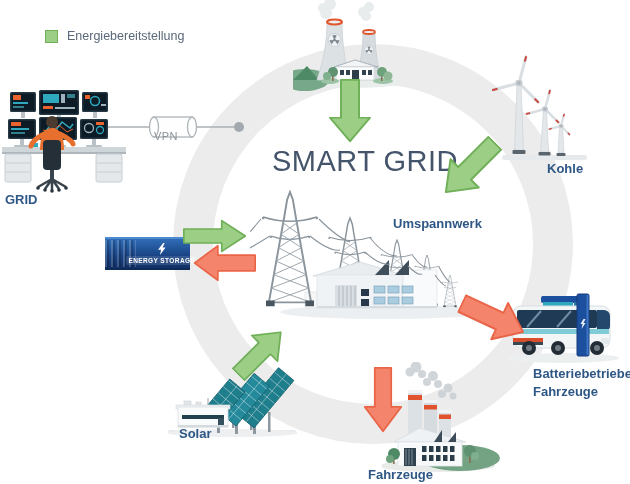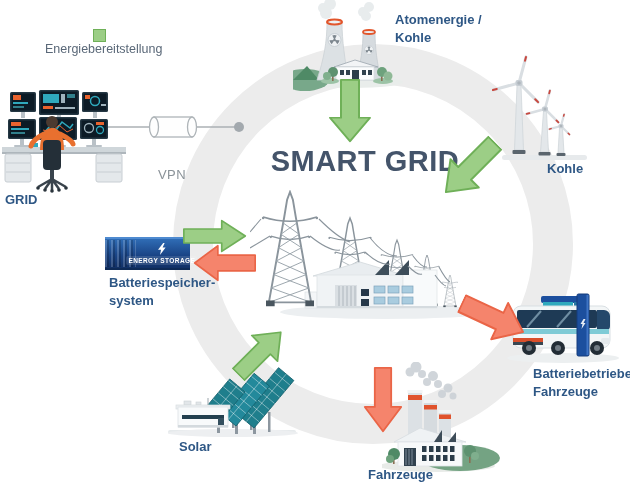--- a/index.html
+++ b/index.html
@@ -3,33 +3,33 @@
 <meta charset="utf-8">
 <style>
   html,body{margin:0;padding:0;background:#fff;}
   .canvas{position:relative;width:630px;height:484px;background:#fff;overflow:hidden;
           font-family:"Liberation Sans",sans-serif;}
   .ring{position:absolute;left:173px;top:44px;width:400px;height:400px;border-radius:50%;
         border:40px solid #ECECEC;box-sizing:border-box;z-index:1;}
   .icon{position:absolute;z-index:2;}
   .node-label{position:absolute;z-index:3;font-weight:bold;font-size:13px;line-height:18px;color:#2E5785;}
   .title{position:absolute;left:265px;top:145px;width:200px;text-align:center;z-index:3;
-         font-weight:bold;font-size:29px;letter-spacing:.5px;color:#44546A;}
+         font-weight:normal;font-size:29px;letter-spacing:.5px;color:#44546A;}
   .legend{position:absolute;left:45px;top:29px;z-index:3;}
-  .legend-row{display:flex;align-items:center;margin-bottom:9px;flex-direction:column;}
+  .legend-row{display:flex;align-items:center;margin-bottom:9px;}
   .swatch{width:13px;height:13px;margin-right:9px;box-sizing:border-box;}
   .swatch-green{background:#9CCE86;border:1px solid #6FB058;}
   .swatch-orange{background:#F5846C;border:1px solid #EA6547;}
   .legend-text{font-size:12.5px;color:#5A6878;}
   .arrow{position:absolute;z-index:5;}
   .arrow polygon{stroke-linejoin:round;}
   .arrow-green polygon{fill:#9CCE86;stroke:#6FB058;stroke-width:2;}
   .arrow-orange polygon{fill:#F5846C;stroke:#EA6547;stroke-width:2;}
-  .vpn-label{position:absolute;left:152px;top:130px;width:40px;text-align:center;z-index:3;
-             font-size:13px;letter-spacing:.5px;color:#8A9298;margin-top:37px;}
+  .vpn-label{position:absolute;left:146px;top:130px;width:40px;text-align:center;z-index:3;
+             font-size:11px;letter-spacing:.5px;color:#8A9298;}
   .battery{position:absolute;left:105px;top:237px;width:85px;height:33px;z-index:3;
            background:linear-gradient(180deg,#2F6CB5 0%,#1A4587 55%,#113066 100%);
            border-top:2px solid #4E8AD0;border-bottom:2px solid #0E2A56;box-sizing:border-box;}
   .battery-ribs{position:absolute;left:0;top:1px;bottom:1px;width:36%;
            background:repeating-linear-gradient(90deg,rgba(255,255,255,.18) 0 2px,rgba(0,0,0,.18) 2px 4px,rgba(255,255,255,0) 4px 6px);}
   .battery-content{position:absolute;left:36%;right:2px;top:0;bottom:0;display:flex;flex-direction:column;
            align-items:center;justify-content:center;gap:1px;}
   .battery-text{font-size:6.5px;font-weight:bold;letter-spacing:.4px;color:#fff;white-space:nowrap;
            background:rgba(255,255,255,.12);padding:1px 2px;border-radius:2px;}
 </style>
@@ -196,24 +196,20 @@
       <ellipse cx="37" cy="81" rx="9" ry="3" fill="#9CC3A6"></ellipse>
         <ellipse cx="90" cy="81" rx="10" ry="3" fill="#9CC3A6"></ellipse>
       <rect x="39" y="74" width="1.6" height="7" fill="#8A6F54"></rect>
         <circle cx="40" cy="72" r="5" fill="#5E9270"></circle>
       <circle cx="34" cy="76" r="4" fill="#7FAF8D"></circle>
       <rect x="88" y="74" width="1.6" height="7" fill="#8A6F54"></rect>
         <circle cx="89" cy="72" r="5" fill="#6EA27D"></circle>
       <circle cx="95" cy="76" r="4.5" fill="#8FB996"></circle>
     </g>
   </svg>
-  <div class="node-label" style="left:395px;top:11px">
-    <div>Atomenergie /</div>
-    <div>Kohle</div>
-  </div>
 
   <svg class="icon" style="left:492px;top:52px" width="100" height="112" viewBox="0 0 100 112">
     <rect x="10" y="103" width="85" height="5" rx="2.5" fill="#E7EAEC"></rect>
     <g>
       <polygon points="25,33 29,33 31.5,98 22.5,98" fill="#E3E7EA" stroke="#CBD2D7" stroke-width="0.7"></polygon>
       <rect x="20.5" y="98" width="13" height="4" rx="1" fill="#5A656E"></rect>
       <line x1="27" y1="31" x2="34" y2="4.9" stroke="#D9DEE2" stroke-width="3" stroke-linecap="round"></line>
       <line x1="33" y1="8.8" x2="34" y2="4.9" stroke="#C8473E" stroke-width="2" stroke-linecap="round"></line>
       <line x1="27" y1="31" x2="0.9" y2="38" stroke="#D9DEE2" stroke-width="3" stroke-linecap="round"></line>
       <line x1="4.8" y1="37" x2="0.9" y2="38" stroke="#C8473E" stroke-width="2" stroke-linecap="round"></line>
@@ -297,33 +293,30 @@
         <path d="M60,46 Q80,62 90,60"></path>
       <path d="M121,49 Q135,66 147,66"></path>
         <path d="M115,62 Q130,76 140,74"></path>
       <path d="M163,66 Q172,78 177,77"></path>
         <path d="M158,76 Q168,86 172,84"></path>
       <path d="M189,77 Q196,90 200,92"></path>
         <path d="M185,85 Q192,95 196,96"></path>
     </g>
     <use href="#pylon" transform="translate(40,2) scale(0.96)"></use>
   </svg>
+  <div class="node-label" style="left:393px;top:215px">Umspannwerk</div>
 
   <div class="battery">
     <div class="battery-ribs"></div>
     <div class="battery-content">
       <svg width="10" height="12" viewBox="0 0 10 15">
         <path d="M6.5,0 L0,8.5 H3.8 L2.5,15 L9.5,5.5 H5.8 L8.3,0 Z" fill="#FFFFFF"></path>
       </svg>
       <span class="battery-text">ENERGY STORAGE</span>
     </div>
-  </div>
-  <div class="node-label" style="left:109px;top:274px">
-    <div>Batteriespeicher-</div>
-    <div>system</div>
   </div>
 
   <svg class="icon" style="left:148px;top:360px" width="155" height="80" viewBox="0 0 155 80">
     <rect x="20" y="70" width="128" height="4" rx="2" fill="#E6EAEC"></rect>
     <ellipse cx="85" cy="73" rx="65" ry="4" fill="#EDEFF1"></ellipse>
     <g fill="#8D97A0">
       <rect x="69" y="60" width="3" height="13"></rect>
         <rect x="87" y="62" width="3" height="12"></rect>
         <rect x="105" y="64" width="3" height="10"></rect>
       <rect x="84" y="48" width="2.5" height="20"></rect>
@@ -346,21 +339,21 @@
       <rect x="36" y="41" width="7" height="4" fill="#E2E6E9" stroke="#C9CFD4" stroke-width="0.6"></rect>
       <rect x="48" y="42" width="5" height="3" fill="#E2E6E9" stroke="#C9CFD4" stroke-width="0.6"></rect>
       <line x1="60" y1="38" x2="60" y2="46" stroke="#9AA4AB" stroke-width="1"></line>
       <rect x="28" y="45" width="54" height="4" fill="#EDF0F2" stroke="#D7DCE0" stroke-width="0.7"></rect>
       <rect x="30" y="47" width="50" height="20" fill="#F8FAFB" stroke="#DCE1E5" stroke-width="0.8"></rect>
       <rect x="34" y="55" width="42" height="4" fill="#23404F"></rect>
       <rect x="70" y="58" width="6" height="9" fill="#35505F"></rect>
       <rect x="30" y="65" width="50" height="2.5" fill="#D4DADE"></rect>
     </g>
   </svg>
-  <div class="node-label" style="left:179px;top:438px">Solar</div>
+  <div class="node-label" style="left:179px;top:425px">Solar</div>
 
   <svg class="icon" style="left:382px;top:362px" width="125" height="112" viewBox="0 0 125 112">
     <ellipse cx="55" cy="104" rx="58" ry="6" fill="#E8EBE8"></ellipse>
     <ellipse cx="78" cy="96" rx="40" ry="13" fill="#74A383"></ellipse>
     <g fill="#CBD1D6" opacity="0.9">
       <circle cx="28" cy="10" r="4.5"></circle>
         <circle cx="34" cy="5" r="5.5"></circle>
         <circle cx="40" cy="12" r="4"></circle>
       <circle cx="45" cy="20" r="4"></circle>
         <circle cx="51" cy="14" r="5"></circle>

